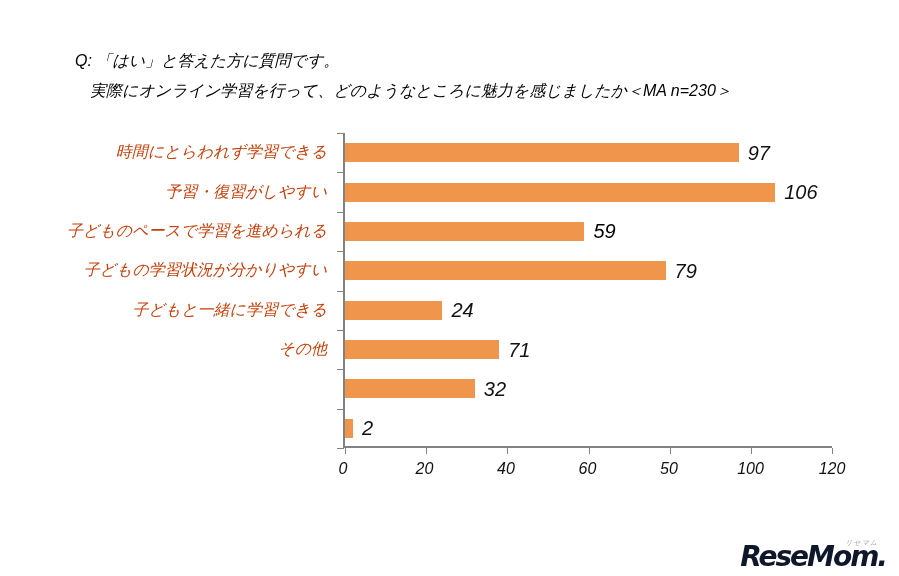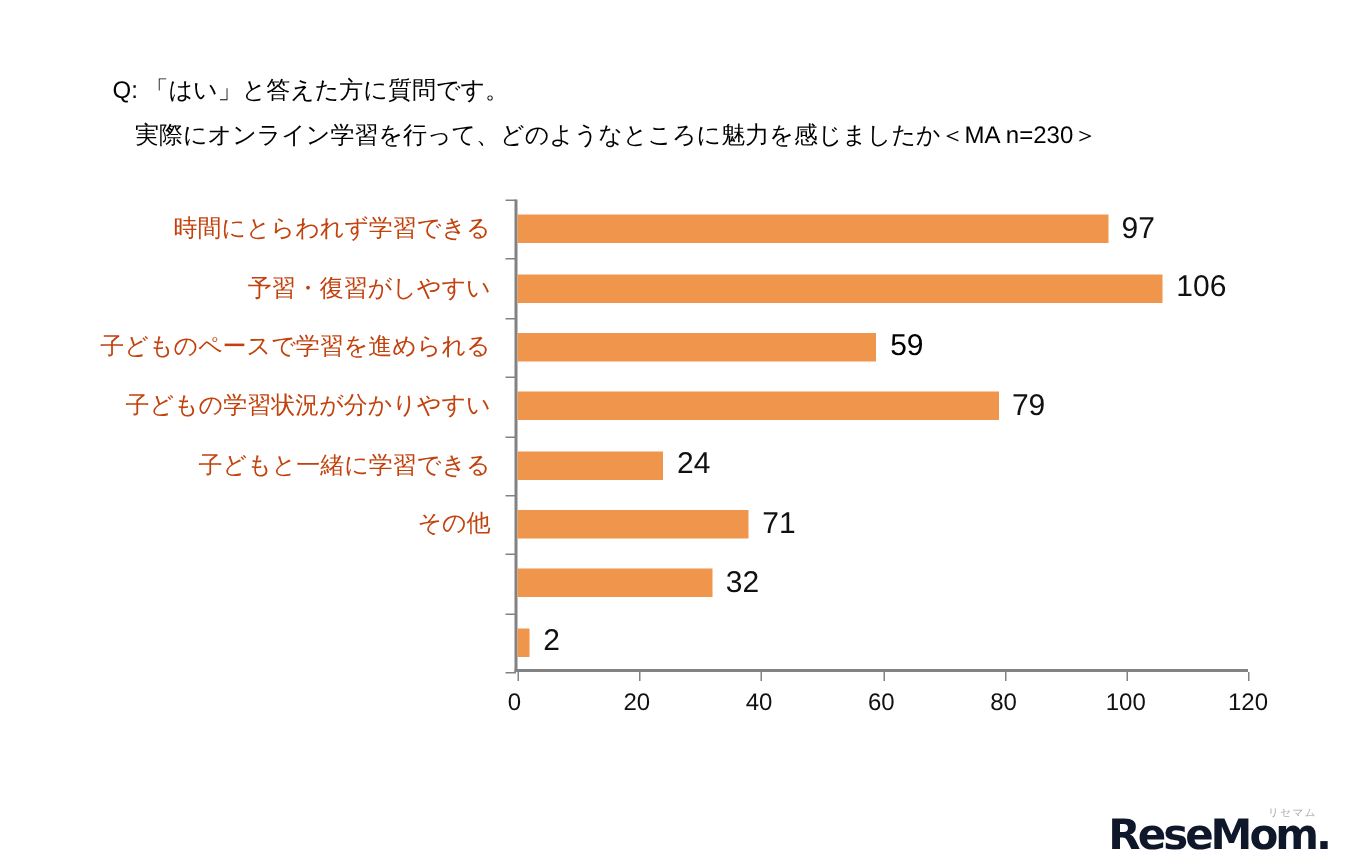--- a/index.html
+++ b/index.html
@@ -1,15 +1,15 @@
 <!DOCTYPE html>
 <html><head>
 <meta charset="utf-8">
 <style>
-  * { margin: 0; padding: 0; box-sizing: border-box; }
+  * { margin: 0; padding: 0; box-sizing: border-box; font-style: italic; }
   html, body { background: #ffffff; }
   .canvas {
     position: relative;
     width: 899px;
     height: 576px;
     background: #ffffff;
     font-family: "Liberation Sans", "DejaVu Sans", sans-serif;
     color: #1a1a1a;
     overflow: hidden;
   }
@@ -158,21 +158,21 @@
       <div class="x-axis-tick" style="left: 66.6667%; background: rgb(130, 130, 130);"></div>
       <div class="x-axis-tick" style="left: 83.3333%; background: rgb(130, 130, 130);"></div>
       <div class="x-axis-tick" style="left: 100%; background: rgb(130, 130, 130);"></div>
     </div>
 
   <div class="x-labels">
       <div class="x-tick-label" style="left: 0%; color: rgb(17, 17, 17);">0</div>
       <div class="x-tick-label" style="left: 16.6667%; color: rgb(17, 17, 17);">20</div>
       <div class="x-tick-label" style="left: 33.3333%; color: rgb(17, 17, 17);">40</div>
       <div class="x-tick-label" style="left: 50%; color: rgb(17, 17, 17);">60</div>
-      <div class="x-tick-label" style="left: 66.6667%; color: rgb(17, 17, 17);">80</div>
+      <div class="x-tick-label" style="left: 66.6667%; color: rgb(17, 17, 17);">50</div>
       <div class="x-tick-label" style="left: 83.3333%; color: rgb(17, 17, 17);">100</div>
       <div class="x-tick-label" style="left: 100%; color: rgb(17, 17, 17);">120</div>
     </div>
 
   <div class="logo">
     <span class="logo-furigana">リセマム</span>
     <span class="logo-text">ReseMom.</span>
   </div>
 
 </div>

